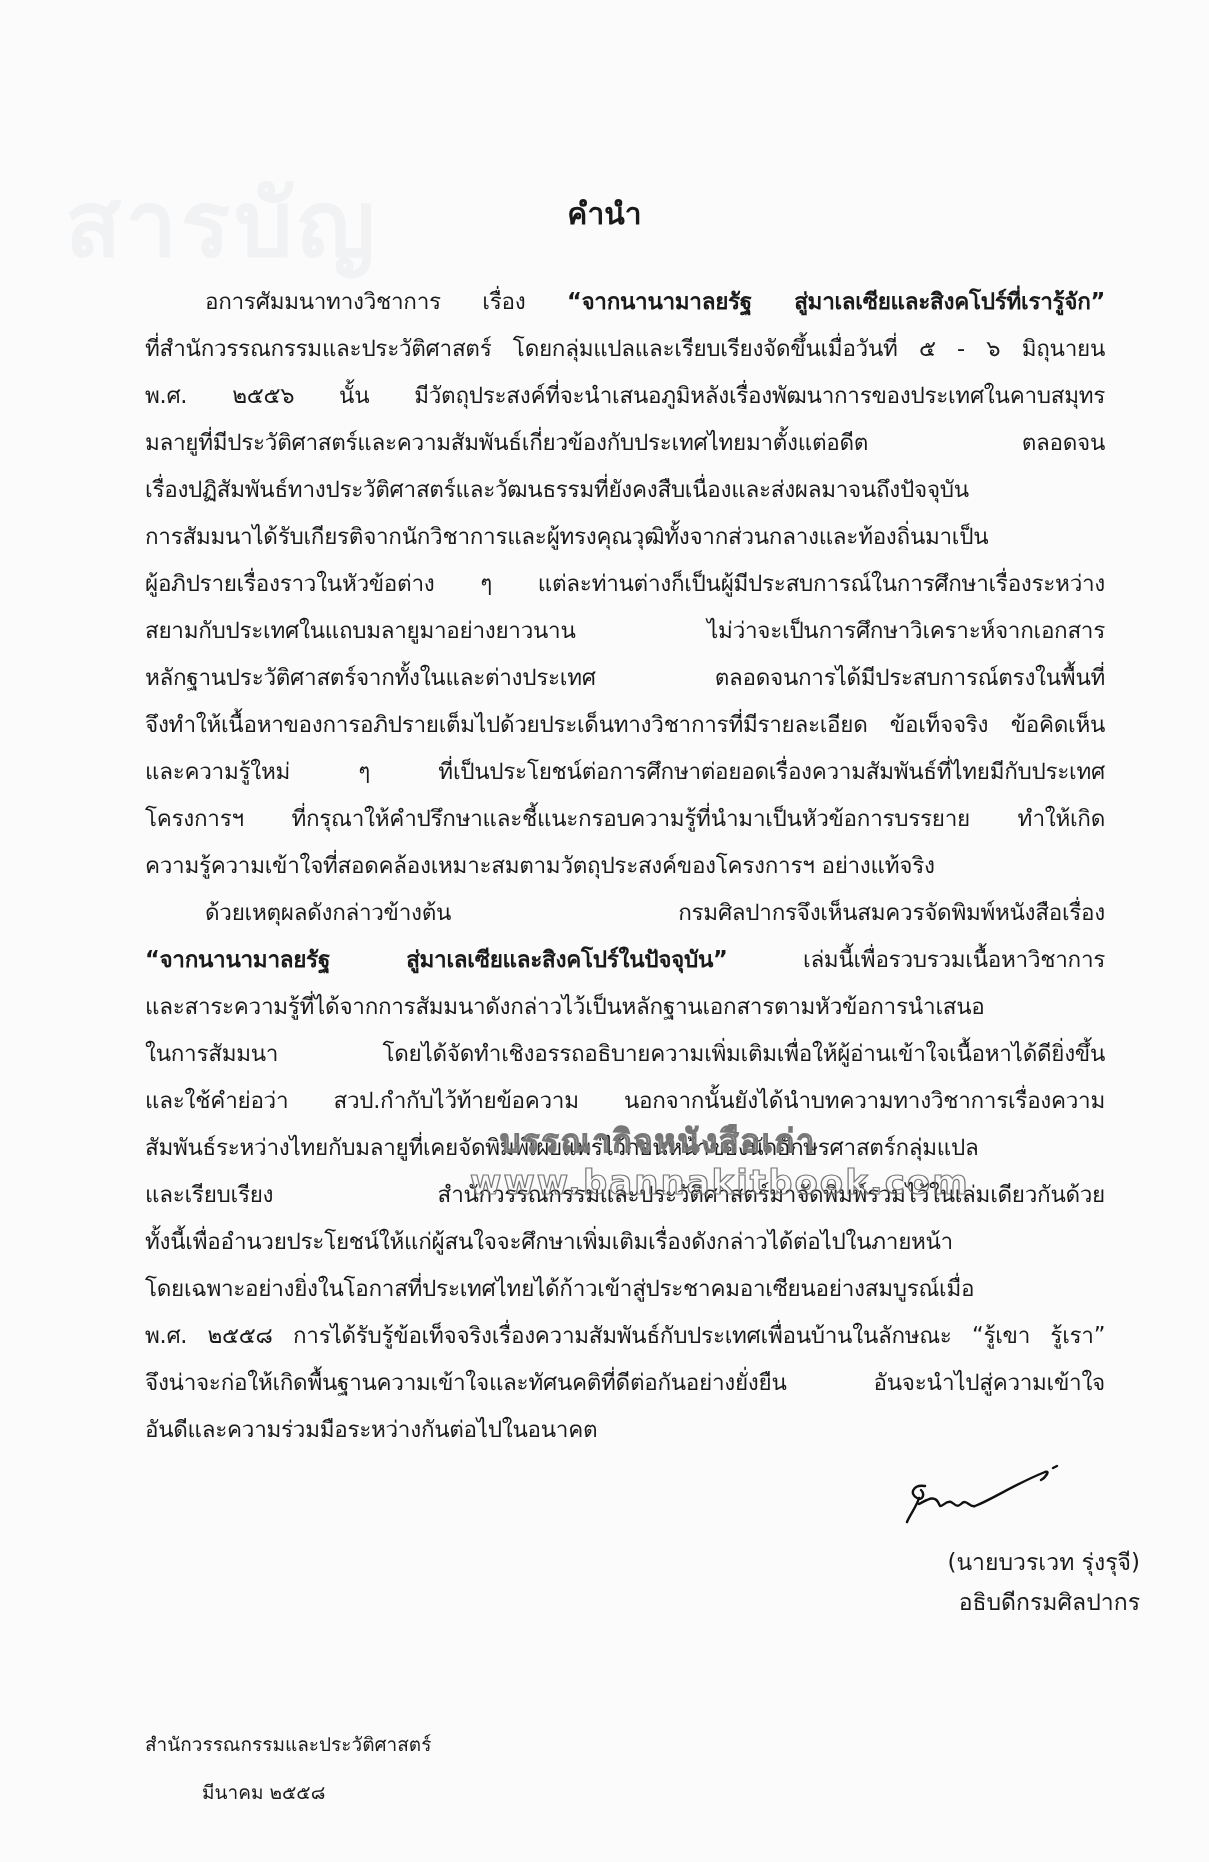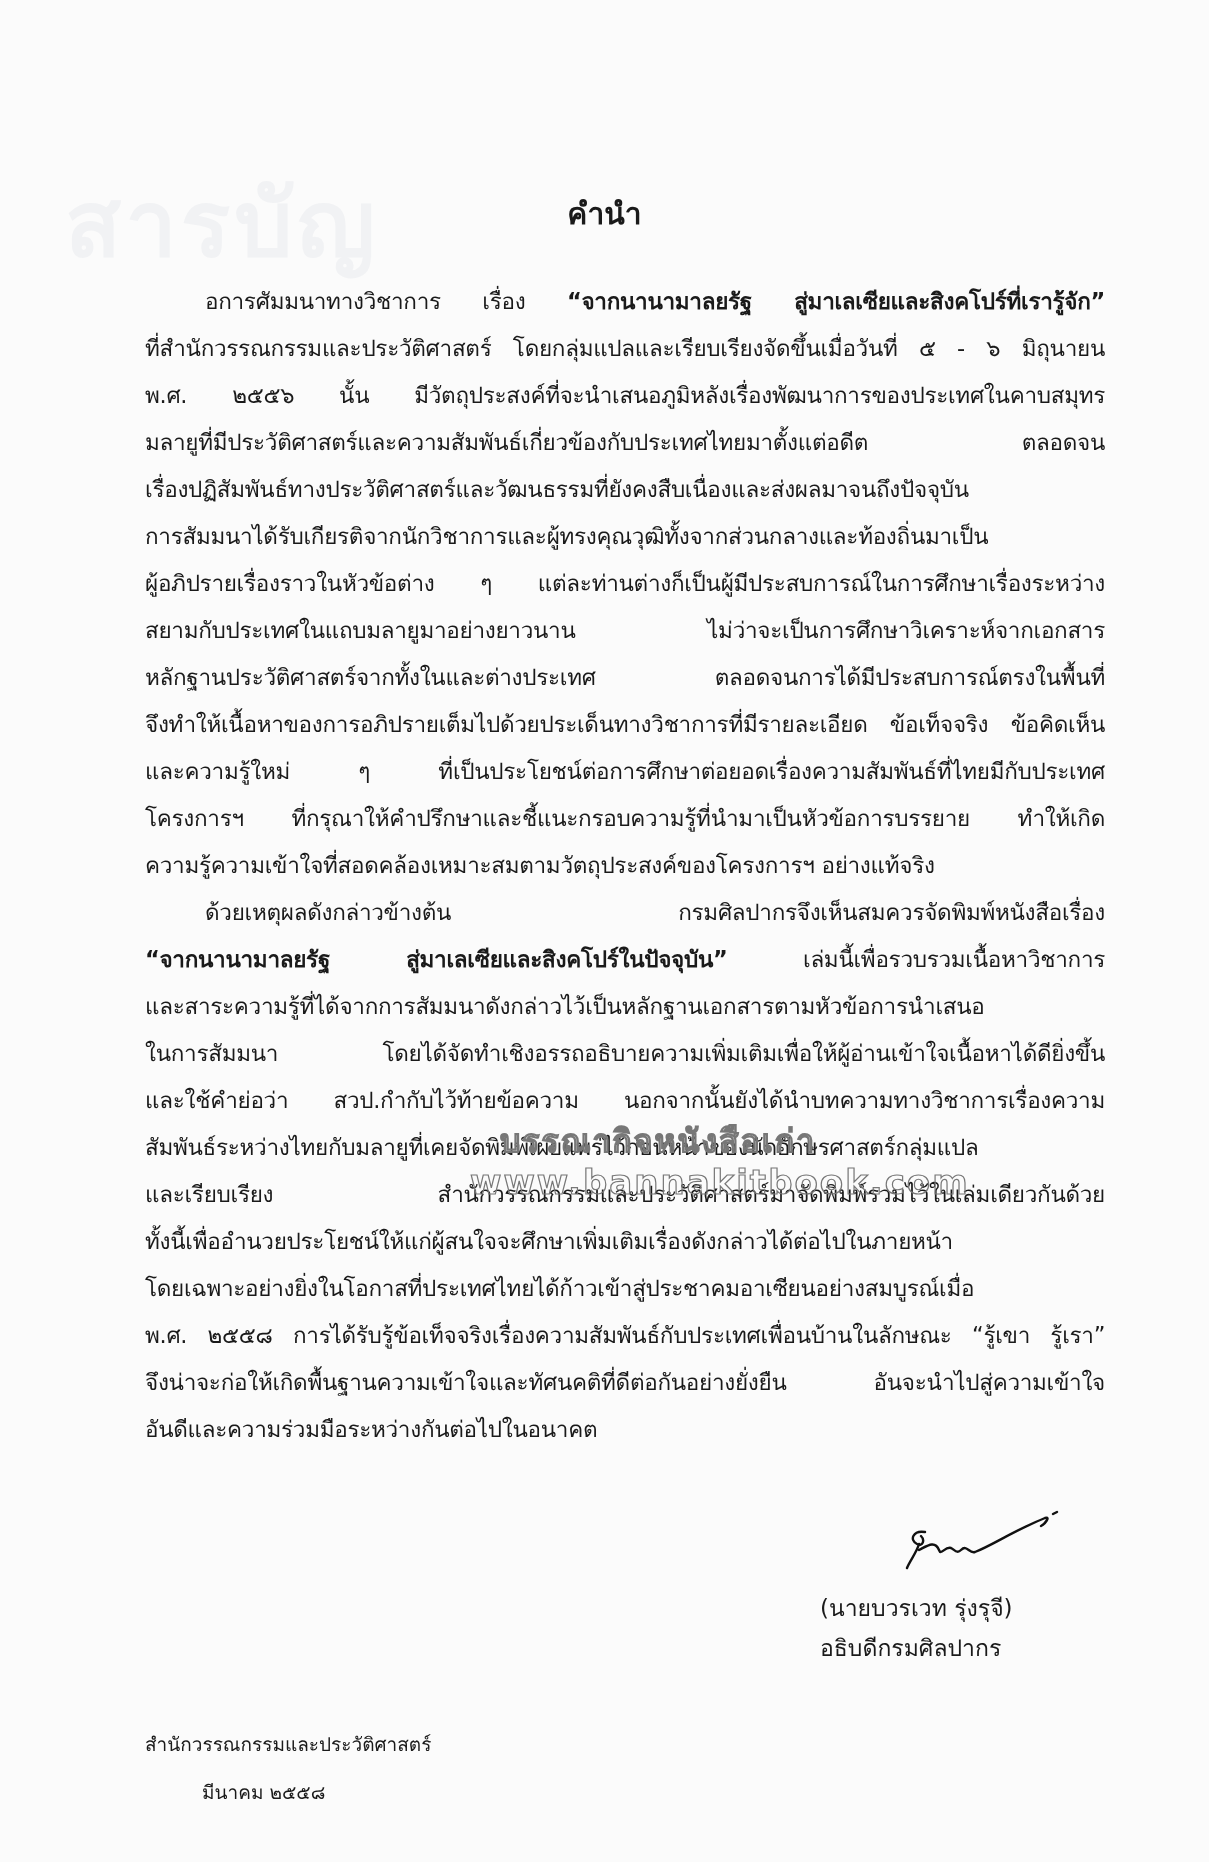--- a/index.html
+++ b/index.html
@@ -17,21 +17,21 @@
     font-size: 30px; font-weight: bold;
   }
   .body {
     position: absolute; left: 145px; width: 960px; top: 278px;
     font-size: 22.5px; line-height: 47px; letter-spacing: -0.3px;
   }
   .line { display: block; white-space: nowrap; text-align: justify; text-align-last: justify; }
   .line.last { text-align-last: left; }
   .indent { padding-left: 60px; }
   b { font-weight: bold; }
-  .sig-area { position: absolute; left: 820px; top: 1510px; width: 320px; text-align: left; }
+  .sig-area { position: absolute; left: 820px; top: 1464px; width: 320px; text-align: right; }
   .signature { width: 170px; height: 70px; display: block; margin: 0 auto 8px auto; }
   .sig-name { font-size: 23px; line-height: 40px; display: block; }
   .sig-title { font-size: 23px; line-height: 40px; display: block; }
   .footer { position: absolute; left: 145px; top: 1720px; font-size: 19px; line-height: 48px; }
   .footer .date { display: block; padding-left: 57px; }
   .watermark {
     position: absolute; font-weight: bold; color: transparent;
     -webkit-text-stroke: 1.2px #777; white-space: nowrap; letter-spacing: 2px;
   }
   .wm1 { left: 500px; top: 1115px; font-size: 32px; }

